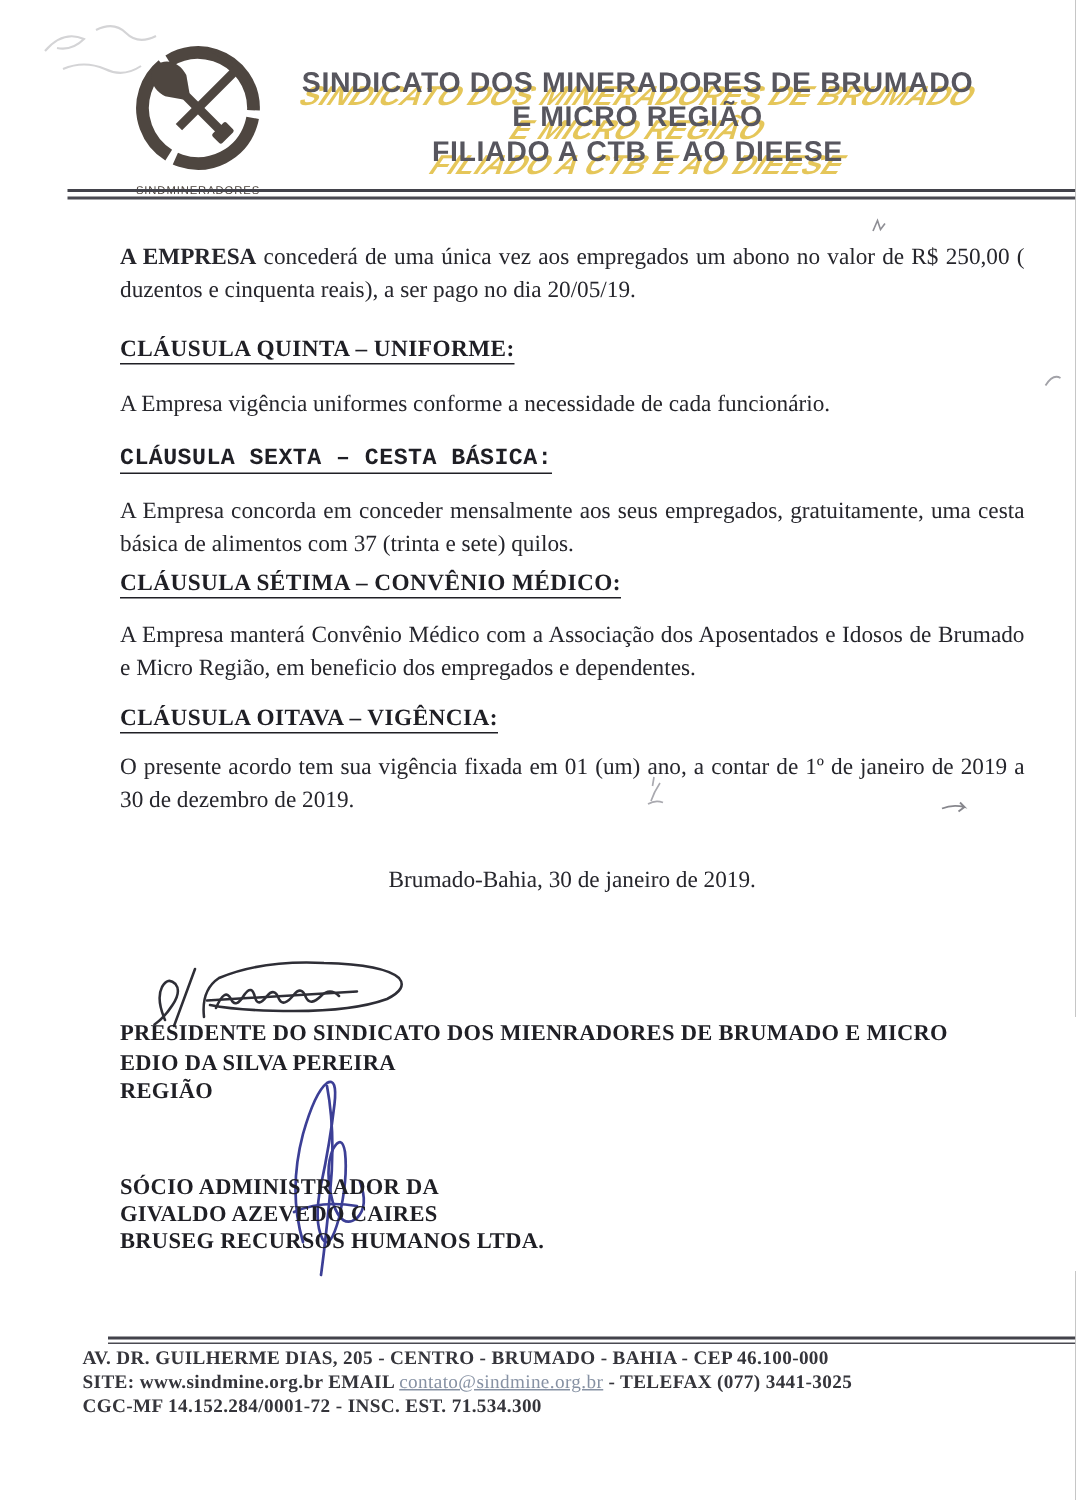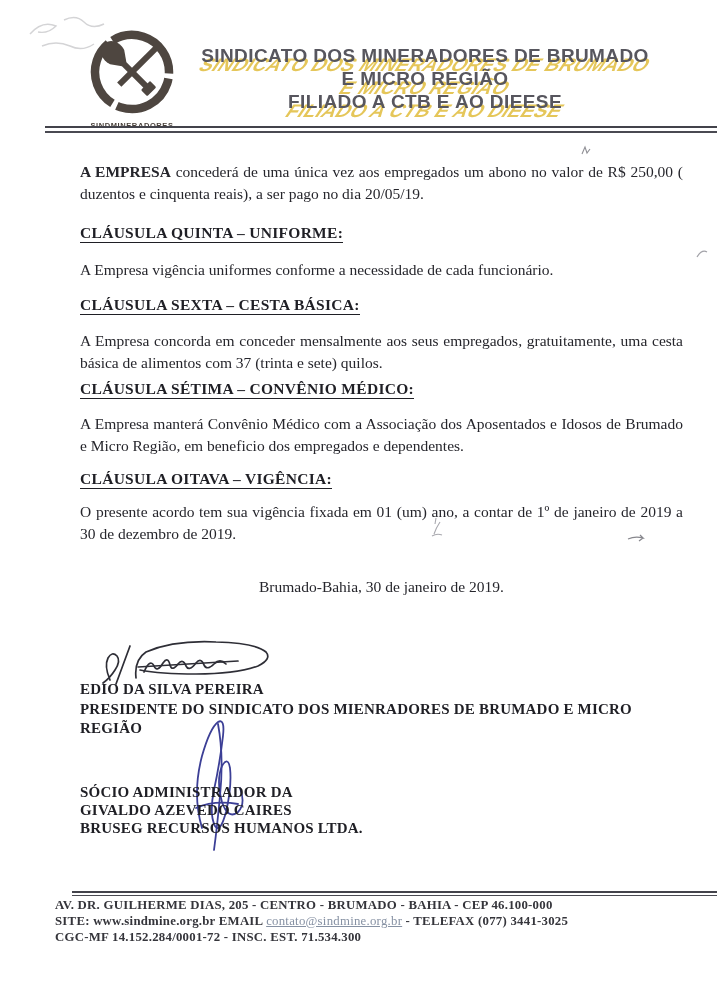--- a/index.html
+++ b/index.html
@@ -12,21 +12,21 @@
     font-family: "Liberation Serif", serif;
     color: #26262c;
     overflow: hidden;
   }
 
   
   .logo-wrap { position: absolute; left: 76px; top: 28px; width: 112px; text-align: center; }
   .logo-label {
     margin-top: 1px;
     font-family: "Liberation Sans", sans-serif;
-    font-size: 7.5px; font-weight: bold; letter-spacing: 0.6px;
+    font-size: 7.5px; font-weight: normal; letter-spacing: 0.6px;
     color: #473f39;
   }
   .title-block {
     position: absolute; left: 160px; top: 44px; width: 530px;
     font-family: "Liberation Sans", sans-serif;
     font-weight: bold; font-size: 19px; letter-spacing: 0.4px;
     text-align: center; color: #57565e;
   }
   .title-line { position: relative; height: 23px; line-height: 23px; }
   .title-main { position: relative; z-index: 2; }
@@ -45,21 +45,21 @@
 
   
   .content {
     position: absolute; left: 80px; top: 155px; width: 603px;
     font-size: 15.5px; line-height: 22px;
   }
   .para { text-align: justify; }
   .p-intro   { margin-top: 6px; }
   .h-quinta  { margin-top: 17px; }
   .p-quinta  { margin-top: 15px; }
-  .h-sexta   { margin-top: 13px; }
+  .h-sexta   { margin-top: 13px; font-family: Liberation Mono, monospace; }
   .p-sexta   { margin-top: 14px; }
   .h-setima  { margin-top: 4px;  }
   .p-setima  { margin-top: 13px; }
   .h-oitava  { margin-top: 11px; }
   .p-oitava  { margin-top: 11px; }
   .dateline  { margin-top: 31px; text-align: center; }
   .clause-h {
     font-weight: bold; font-size: 15.5px; letter-spacing: 0.3px; color: #1f1f25;
   }
   .clause-h .u { border-bottom: 1.6px solid #1f1f25; padding-bottom: 1px; }
@@ -155,22 +155,22 @@
     <g fill="none" stroke="#2e2e36" stroke-width="1.7" stroke-linecap="round">
       <path d="M22 44 Q16 30 20 22 Q24 15 29 20 Q33 25 27 34 Q22 42 15 47"></path>
       <path d="M42 10 L28 48"></path>
       <path d="M48 42 Q46 24 58 16 Q86 4 128 6 Q168 7 178 16 Q184 23 170 30 Q148 38 108 38 Q72 38 52 34"></path>
       <path d="M56 36 Q62 22 66 30 Q69 37 75 27 Q80 20 82 29 Q84 36 90 28 Q95 22 98 30 Q101 36 108 27 Q113 21 116 29 Q119 35 126 28 Q132 22 138 28"></path>
       <path d="M50 31 L150 25"></path>
     </g>
   </svg>
 
   <div class="sig-block sig-block-1">
+    <div>PRESIDENTE DO SINDICATO DOS MIENRADORES DE BRUMADO E MICRO</div>
     <div>EDIO DA SILVA PEREIRA</div>
-    <div>PRESIDENTE DO SINDICATO DOS MIENRADORES DE BRUMADO E MICRO</div>
     <div>REGIÃO</div>
   </div>
 
   <svg class="sig-svg sig2" width="95" height="140" viewBox="0 0 95 140">
     <g fill="none" stroke="#3c3f96" stroke-width="1.8" stroke-linecap="round">
       <path d="M30 112 Q20 78 30 40 Q38 12 46 6 Q53 2 51 20 Q48 46 42 74 Q37 98 43 110 Q48 118 54 96 Q60 70 58 52 Q56 40 50 50 Q44 64 50 86 Q56 104 66 96 Q74 88 68 72"></path>
       <path d="M46 8 Q52 40 48 80 Q45 112 42 134"></path>
       <path d="M24 92 Q42 84 66 88"></path>
     </g>
   </svg>

